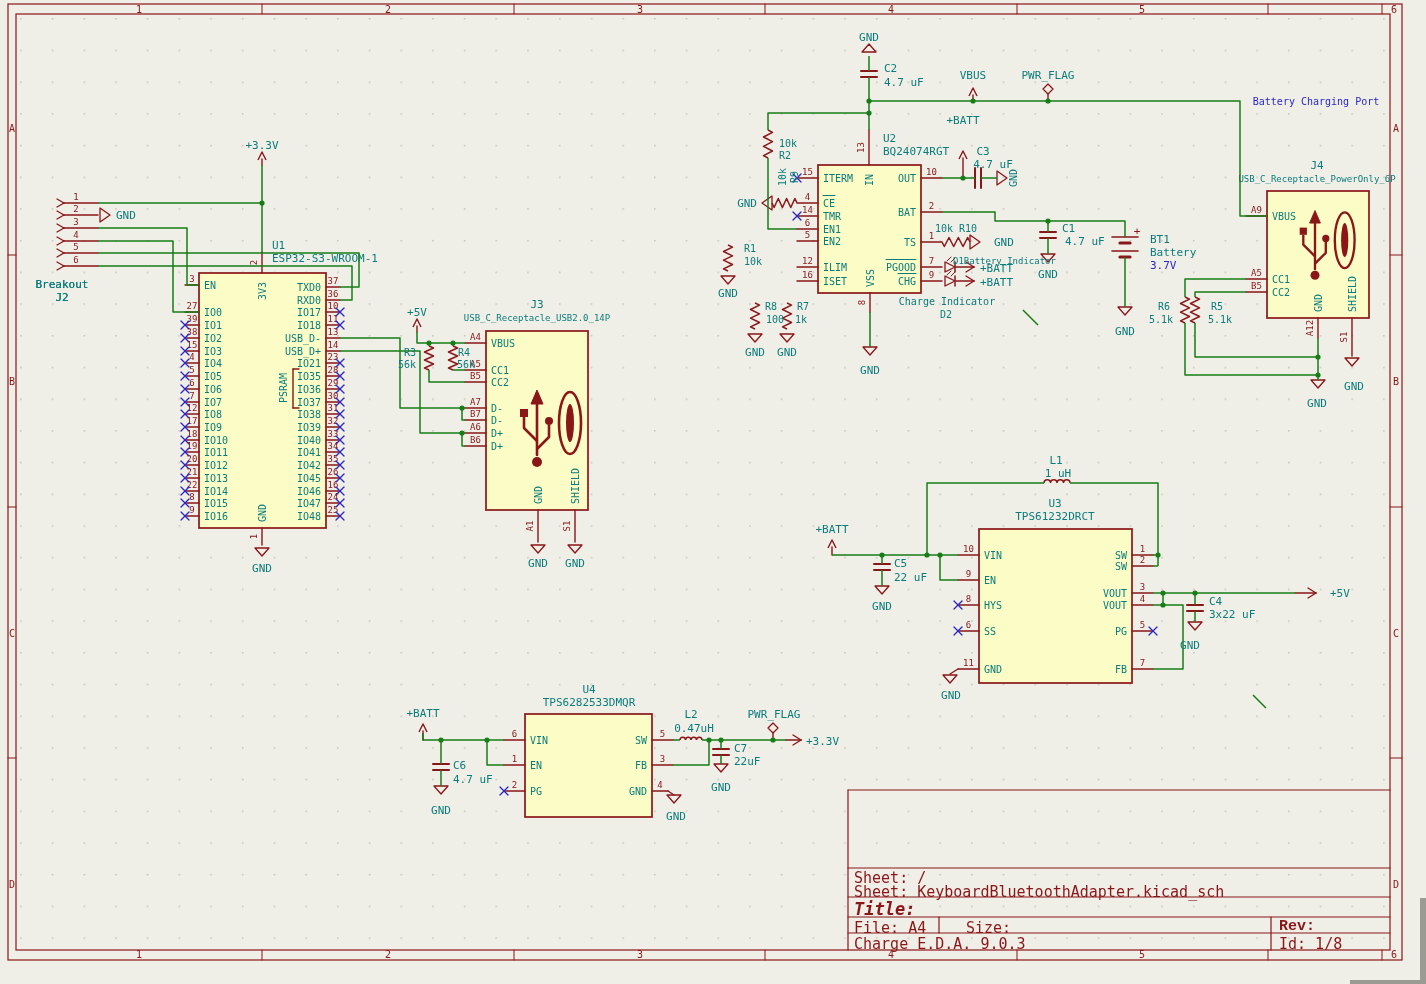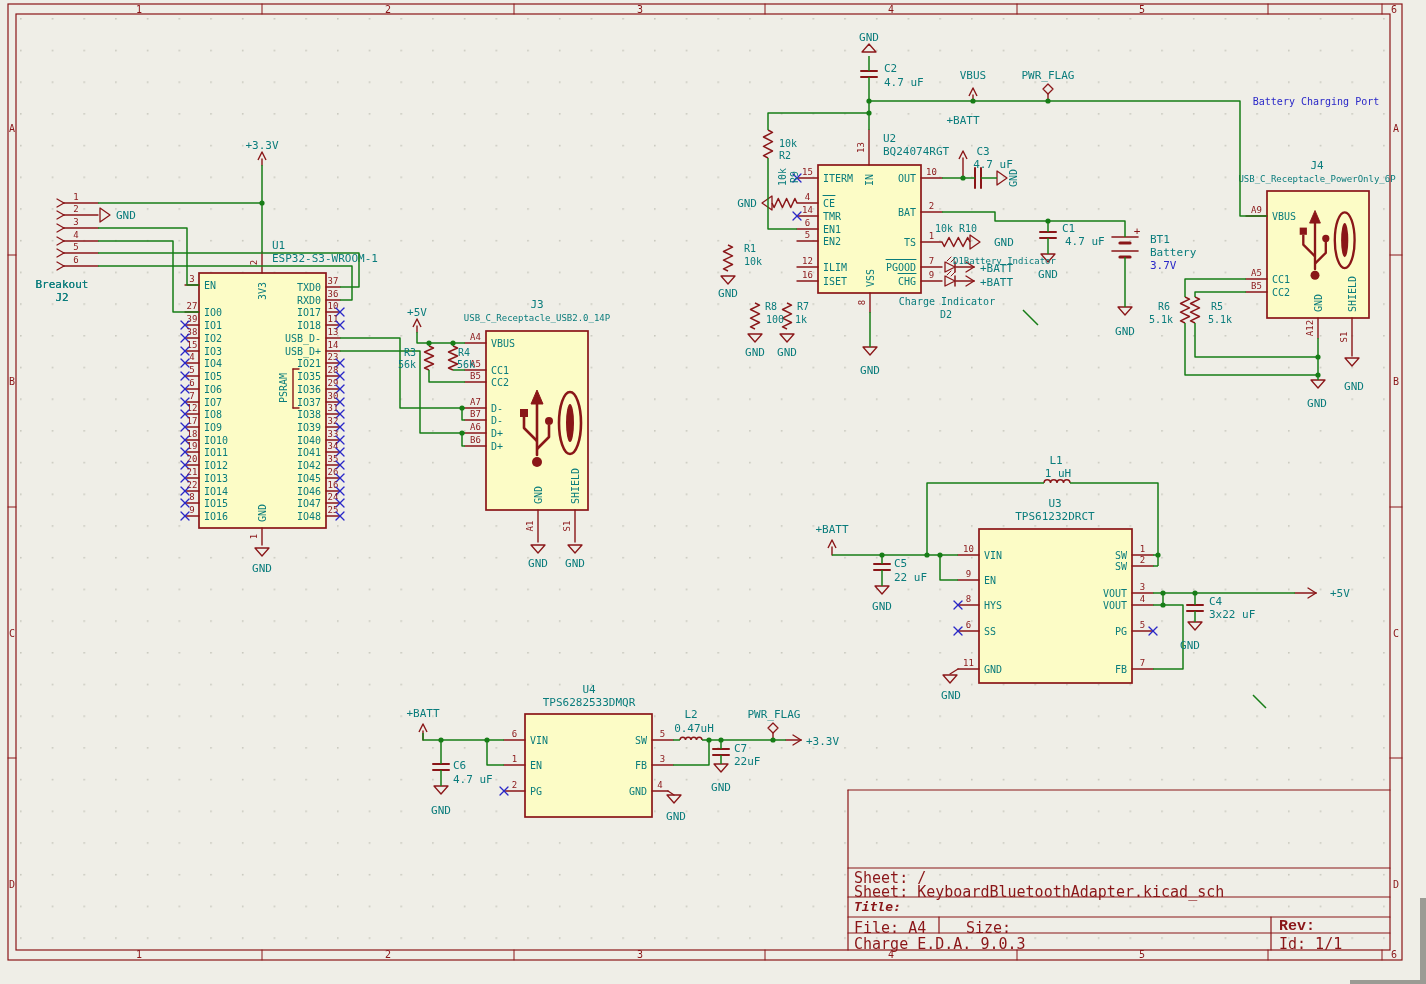--- a/index.html
+++ b/index.html
@@ -1,21 +1,21 @@
 <!DOCTYPE html>
 <html><head>
 <meta charset="utf-8">
 <style>
   html,body{margin:0;padding:0;background:#DDDDD6;}
   .sheet{position:relative;width:1426px;height:984px;background:#EFEEE7;overflow:hidden;
          font-family:"DejaVu Sans Mono",monospace;}
   svg{position:absolute;left:0;top:0;}
   .tb-overlay span{position:absolute;color:#8A1618;font-family:"DejaVu Sans Mono",monospace;
                    font-size:15px;white-space:pre;}
-  .tb-overlay .tb-title{font-weight:bold;font-style:italic;font-size:13px;}
+  .tb-overlay .tb-title{font-weight:bold;font-style:italic;font-size:17px;}
   .tb-overlay .tb-rev{font-weight:bold;font-family:Liberation Mono, monospace;}
 </style>
 </head>
 <body>
 
 <div class="sheet">
   <svg id="schem" width="1426" height="984" viewBox="0 0 1426 984">
     <defs>
       <pattern id="dots" x="20" y="18" width="31.7" height="31.7" patternUnits="userSpaceOnUse">
         <circle cx="0.8" cy="0.8" r="0.9" fill="#C6C6BC"></circle>
@@ -857,15 +857,15 @@
   </svg>
 
   <div class="tb-overlay">
     <span style="left:854px;top:869px">Sheet: /</span>
     <span style="left:854px;top:883px">Sheet: KeyboardBluetoothAdapter.kicad_sch</span>
     <span class="tb-title" style="left:854px;top:899px">Title:</span>
     <span style="left:854px;top:919px">File: A4</span>
     <span style="left:966px;top:919px">Size:</span>
     <span class="tb-rev" style="left:1279px;top:918px">Rev:</span>
     <span style="left:854px;top:935px">Charge E.D.A. 9.0.3</span>
-    <span style="left:1279px;top:935px">Id: 1/1</span>
+    <span style="left:1279px;top:935px">Id: 1/8</span>
   </div>
 </div>
 
 </body></html>

